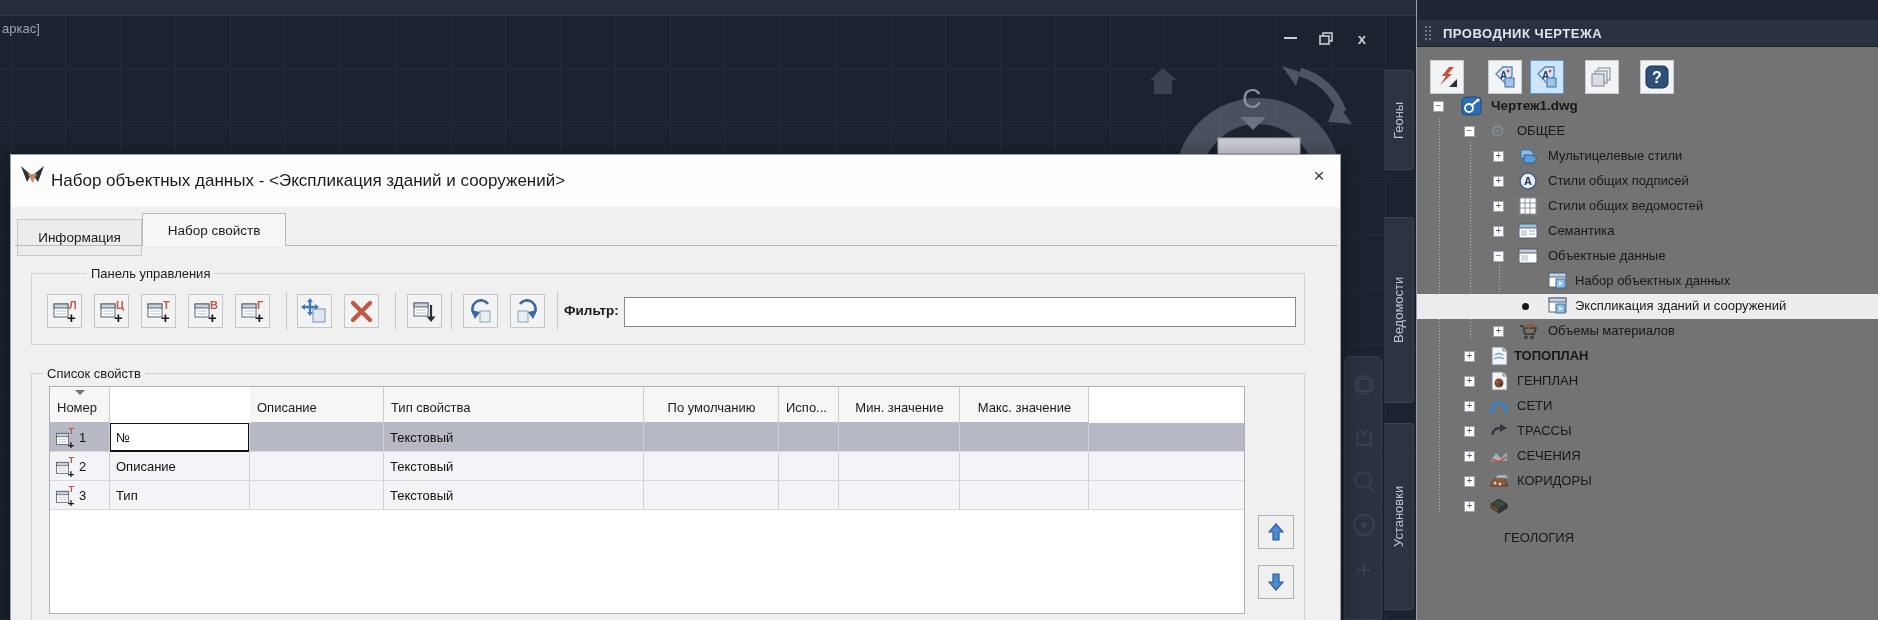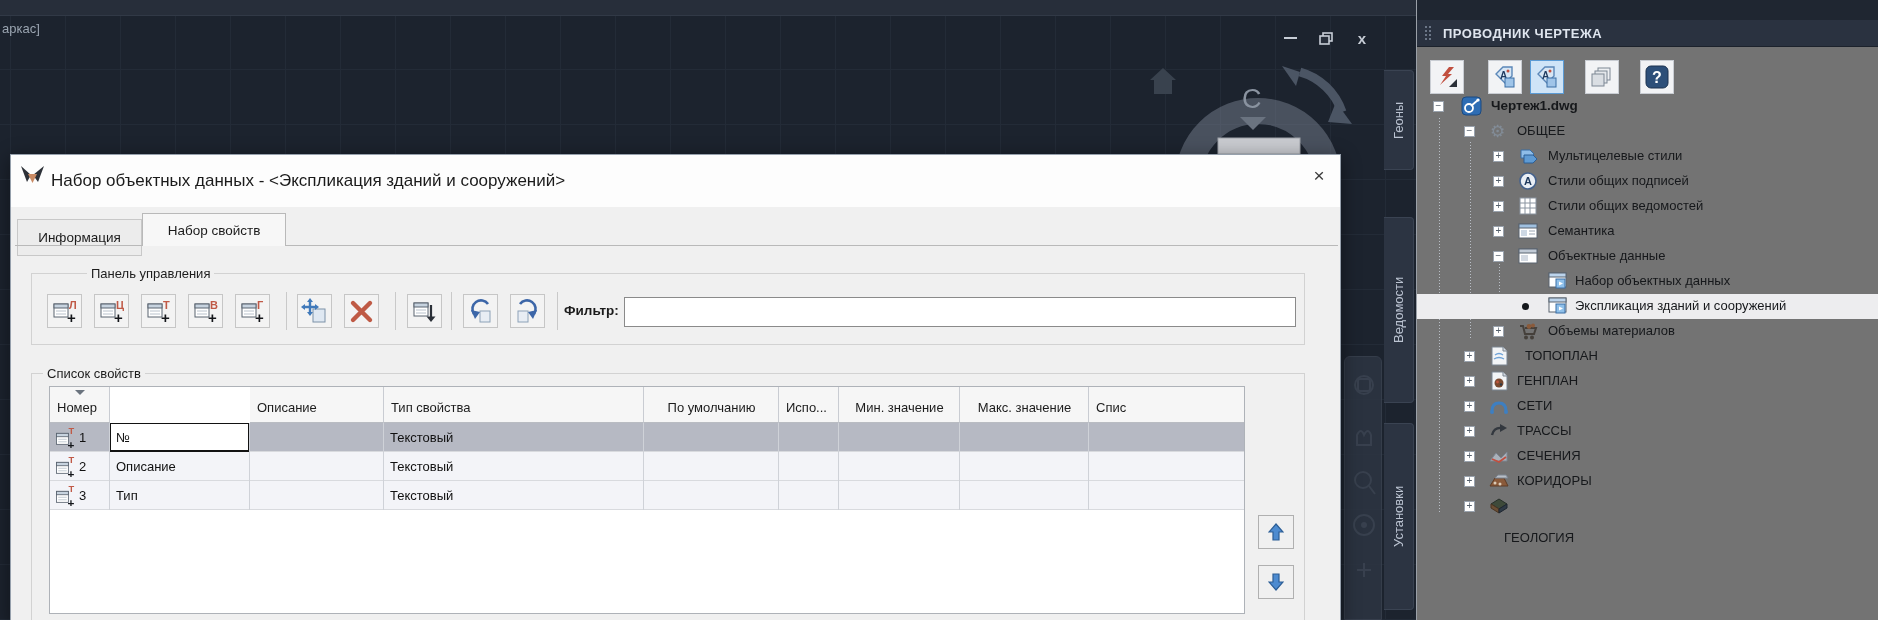--- a/index.html
+++ b/index.html
@@ -286,21 +286,21 @@
             </svg></span>
           <span class="tlabel" style="left: 131px;">Объемы материалов</span>
         </div>
         <div class="trow" style="top: 250px;">
           <div class="expbox" style="left: 47px;">+</div>
           <span class="ticon" style="left: 71px;"><svg width="22" height="20" viewBox="0 0 22 20">
               <path d="M4 1 h11 l4 4 v14 h-15 Z" fill="#f2f4f6" stroke="#7b8591"></path>
               <path d="M15 1 v4 h4" fill="#d7dce2" stroke="#7b8591"></path>
               <path d="M7 9 q4 -3 8 0 M6 13 q5 -3 10 0" fill="none" stroke="#6fa3d8" stroke-width="1.4"></path>
             </svg></span>
-          <span class="tlabel" style="left: 108px;">ТОПОПЛАН</span>
+          <span class="tlabel" style="left: 97px; font-weight: bold;">ТОПОПЛАН</span>
         </div>
         <div class="trow" style="top: 275px;">
           <div class="expbox" style="left: 47px;">+</div>
           <span class="ticon" style="left: 71px;"><svg width="22" height="20" viewBox="0 0 22 20">
               <path d="M4 1 h11 l4 4 v14 h-15 Z" fill="#f2f4f6" stroke="#7b8591"></path>
               <path d="M15 1 v4 h4" fill="#d7dce2" stroke="#7b8591"></path>
               <circle cx="11" cy="12" r="4.5" fill="#7a4a30"></circle>
               <circle cx="9.5" cy="11" r="1.4" fill="#c0563e"></circle>
               <circle cx="13" cy="13.5" r="1.2" fill="#2f3a46"></circle>
             </svg></span>
@@ -494,23 +494,20 @@
           <span>Тип свойства</span>
         </div>
         <div class="th" style="left: 729px; width: 60px;">
           <span>Испо...</span>
         </div>
         <div class="th c" style="left: 789px; width: 121px;">
           <span>Мин. значение</span>
         </div>
         <div class="th c" style="left: 910px; width: 129px;">
           <span>Макс. значение</span>
-        </div>
-        <div class="th" style="left: 1039px; width: 200px;">
-          <span>Спис</span>
         </div>
         <div class="tr sel" style="top: 36px;">
           <div class="td" style="left: 0px; width: 60px;">
             <svg class="rowicon" width="22" height="24" viewBox="0 0 26 27">
               <rect x="3" y="8" width="14" height="13" fill="#fff" stroke="#5a6470"></rect>
 <rect x="3" y="8" width="14" height="4" fill="#c7d3df" stroke="#5a6470"></rect>
 <line x1="5" y1="15" x2="15" y2="15" stroke="#b9c2cc"></line>
               <line x1="5" y1="18" x2="15" y2="18" stroke="#b9c2cc"></line>
   <text x="17" y="9" font-size="11" font-weight="bold" fill="#c05a47" font-family="Liberation Sans, sans-serif">Т</text>
   <text x="16" y="26" font-size="14" font-weight="bold" fill="#14161a" font-family="Liberation Sans, sans-serif">+</text>

